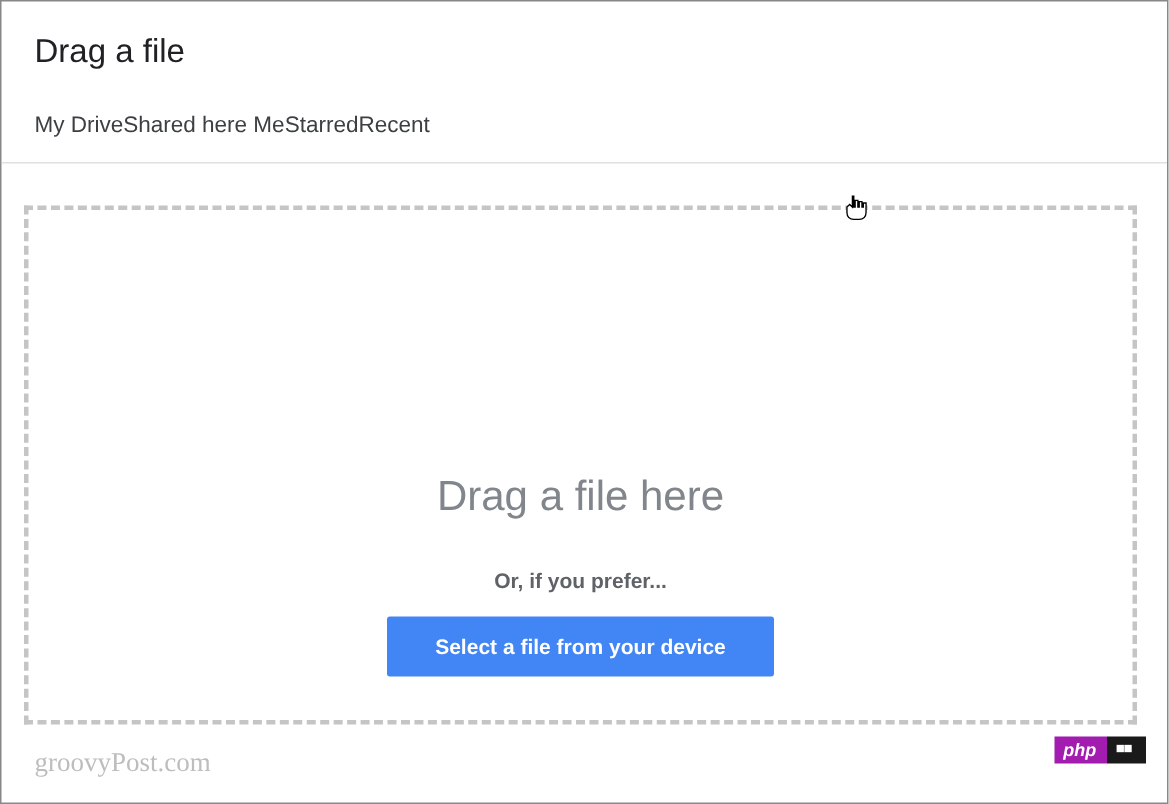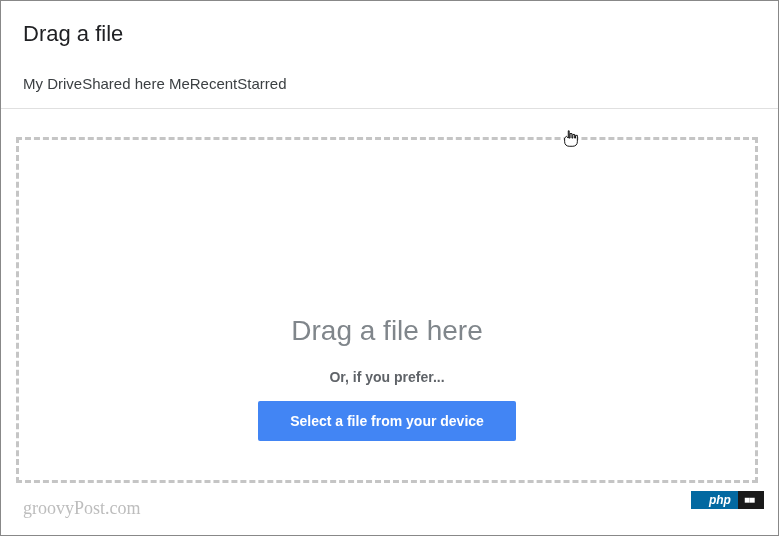--- a/index.html
+++ b/index.html
@@ -70,21 +70,21 @@
       position: absolute;
       top: 175px;
       left: 0;
       right: 0;
       text-align: center;
     }
     .drag-text {
       font-size: 28px;
       font-weight: 400;
       color: #80868b;
-      margin-bottom: 22px;
+      margin-bottom: 32px;
     }
     .or-text {
       font-size: 14px;
       font-weight: 700;
       color: #5f6368;
       margin-bottom: 16px;
     }
     .select-button {
       display: inline-block;
       background: #4285f4;
@@ -106,47 +106,47 @@
       z-index: 20;
     }
     .badge-group {
       position: absolute;
       bottom: 26px;
       right: 14px;
       display: flex;
       z-index: 20;
     }
     .badge-php {
-      background: #0369a1;
+      background: #a21caf;
       color: #fff;
       font-size: 12px;
       font-weight: 700;
       font-style: italic;
-      padding: 2px 7px 2px 18px;
+      padding: 2px 7px 2px 6px;
       line-height: 14px;
     }
     .badge-dark {
       background: #1a1a1a;
       color: #fff;
       font-size: 10px;
       padding: 3px 10px 3px 6px;
       line-height: 12px;
       letter-spacing: -1px;
     }
   </style>
 </head>
 <body>
 
 <div class="modal-title">Drag a file</div>
 
 <div class="tabs">
   <div class="tab">My Drive</div>
   <div class="tab">Shared here Me</div>
+  <div class="tab">Starred</div>
   <div class="tab">Recent</div>
-  <div class="tab">Starred</div>
 </div>
 
 <svg class="cursor-hand" viewBox="0 0 18 22">
   <path d="M6 2 L6 10 L4 8 L2 10 L2 14 C2 17 4 19 7 19 L11 19 C14 19 16 17 16 14 L16 7 L14 7 L14 10 L13 10 L13 6 L11 6 L11 10 L10 10 L10 5 L8 5 L8 10 L7 10 L7 2 Z" fill="#fff" stroke="#000" stroke-width="1"></path>
 </svg>
 
 <div class="content-area">
   <div class="dropzone">
     <div class="drop-content">
       <div class="drag-text">Drag a file here</div>

